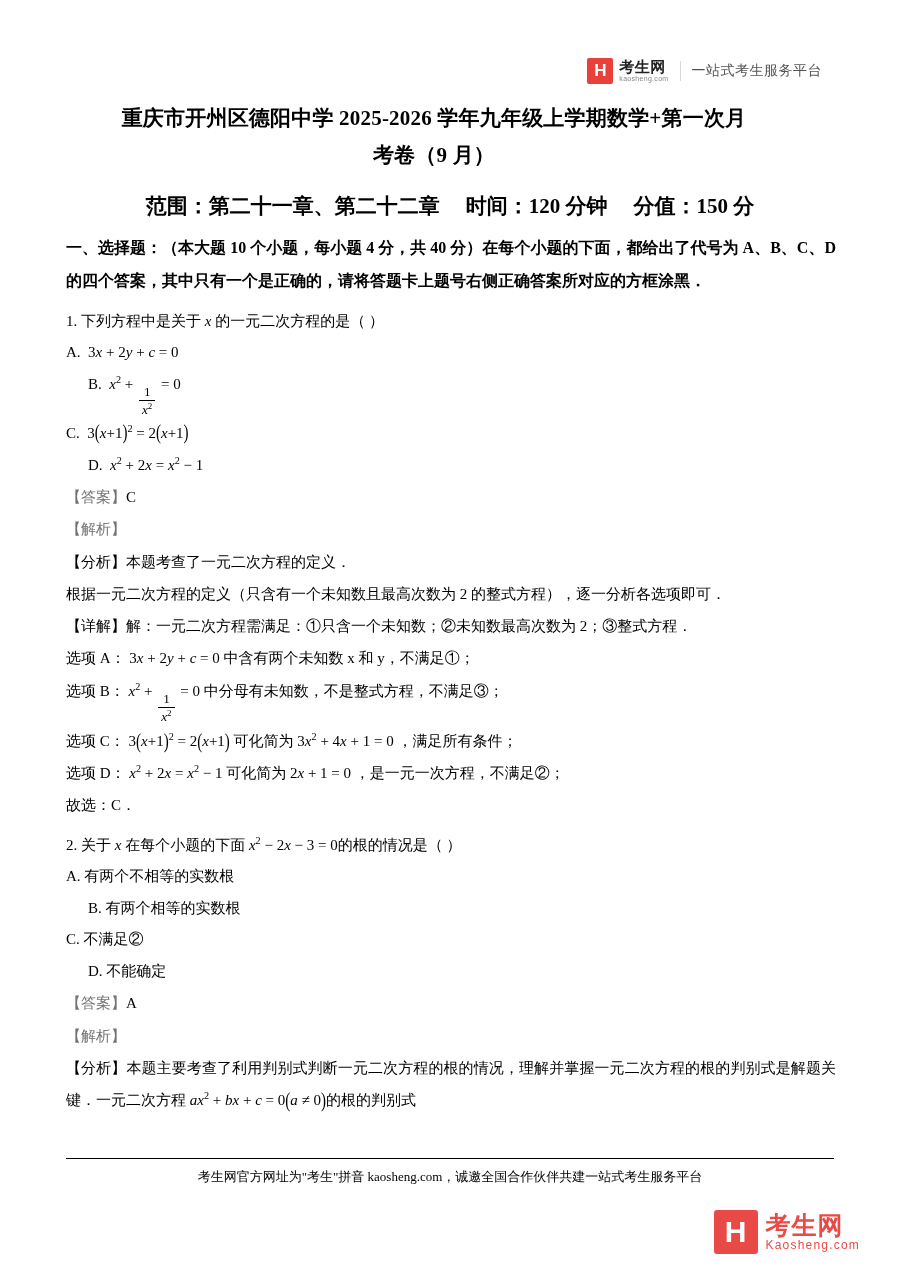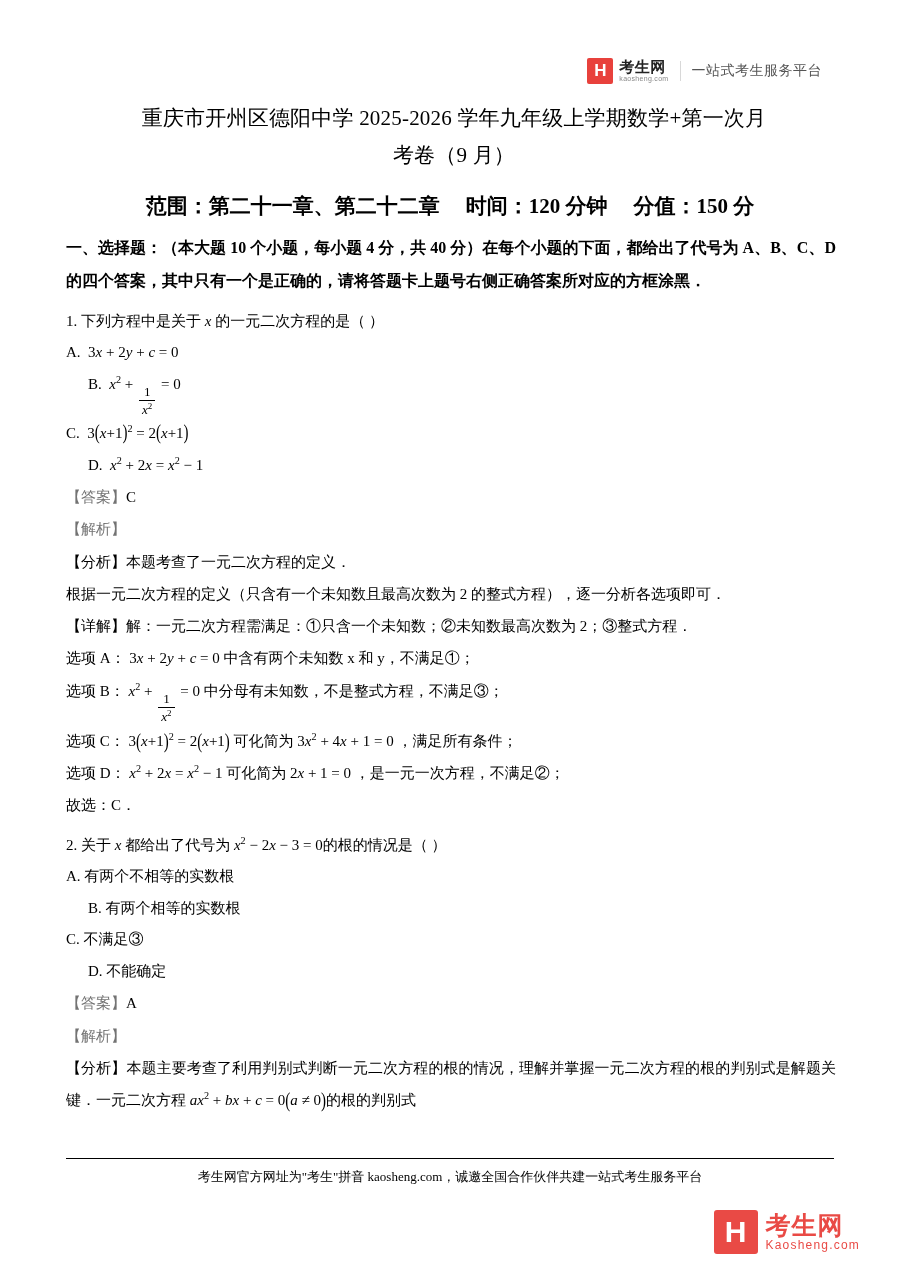--- a/index.html
+++ b/index.html
@@ -70,26 +70,26 @@
   }
   .logo-slogan {
     font-family: "Liberation Sans", sans-serif;
     font-size: 14px;
     color: #555;
     letter-spacing: 0.5px;
   }
   
   .doc-title {
     position: absolute;
-    left: 64px;
+    left: 44px;
     top: 100px;
     width: 780px;
     text-align: center;
     font-size: 21px;
-    font-weight: normal;
+    font-weight: bold;
     line-height: 1.75;
     letter-spacing: 0.2px;
   }
   .doc-subline {
     position: absolute;
     left: 60px;
     top: 192px;
     width: 780px;
     text-align: center;
     font-size: 21px;
@@ -324,30 +324,30 @@
       <span>可化简为</span>
       <span class="mn">2<span class="m">x</span> + 1 = 0</span>
       <span>，是一元一次方程，不满足②；</span>
     </p>
 
     <p class="para">故选：C．</p>
 
     <p class="q">
       <span>2. 关于</span>
       <span class="m">x</span>
-      <span>都给出了代号为</span>
+      <span>在每个小题的下面</span>
       <span class="mn"><span class="m">x</span><sup class="ex">2</sup> − 2<span class="m">x</span> − 3 = 0</span><span>的根的情况是（    ）</span>
     </p>
 
     <div class="opts">
       <div class="col">A. 有两个不相等的实数根</div>
       <div class="col right">B. 有两个相等的实数根</div>
     </div>
     <div class="opts">
-      <div class="col">C. 不满足③</div>
+      <div class="col">C. 不满足②</div>
       <div class="col right">D. 不能确定</div>
     </div>
 
     <p class="ans-line">
       <span class="tag">【答案】</span><span>A</span>
     </p>
 
     <p class="ans-line">
       <span class="tag">【解析】</span>
     </p>

